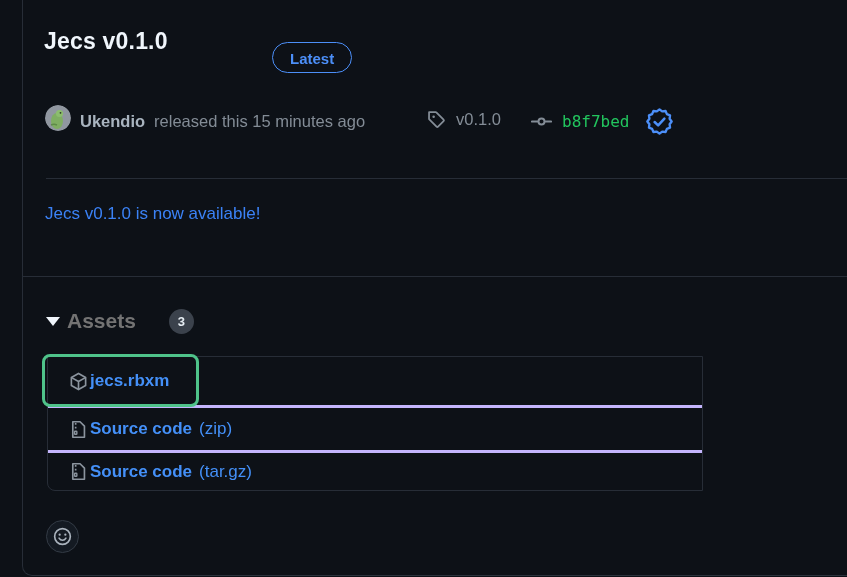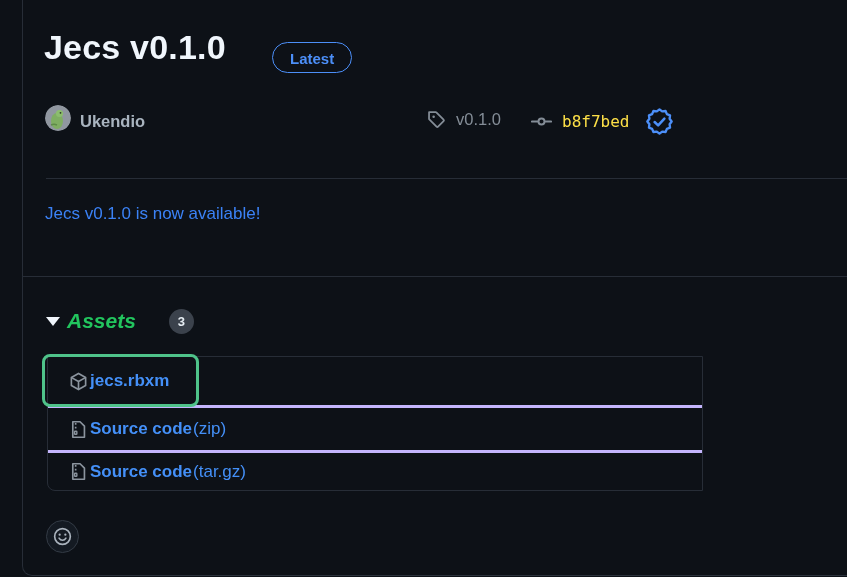--- a/index.html
+++ b/index.html
@@ -15,59 +15,59 @@
   .card-frame{
     left:22px;top:-8px;width:840px;height:583px;
     border-left:1px solid #272d37;
     border-bottom:1px solid #2b323c;
     border-bottom-left-radius:10px;
     pointer-events:none;
   }
 
   .release-title{
     left:44px;top:28px;
-    font-size:34px;font-weight:700;color:#f0f6fc;letter-spacing:.2px;
+    font-size:23px;font-weight:700;color:#f0f6fc;letter-spacing:.2px;
   }
   .latest-badge{
     left:272px;top:42px;height:31px;box-sizing:border-box;
     padding:0 17px;border:1px solid #4c8ff8;border-radius:17px;
     color:#4c8ff8;font-size:15px;font-weight:700;line-height:31px;
   }
 
   .author-row{
     left:45px;top:105px;display:flex;align-items:flex-end;gap:9px;
     font-size:16.5px;color:#838c96;
   }
   .avatar{width:26px;height:26px;border-radius:50%;overflow:hidden;flex:0 0 auto;}
   .author-name{font-weight:700;color:#a9b4bf;}
 
   .meta-tag{
     left:427px;top:110px;display:flex;align-items:center;gap:10px;
     font-size:16.5px;color:#848d97;text-align:right;
   }
   .meta-commit{
     left:531px;top:108px;display:flex;align-items:center;gap:10px;
-    color:#fde047;
+    color:#22c55e;
   }
   .commit-hash{font-family:"DejaVu Sans Mono","Liberation Mono",monospace;font-size:16px;}
   .verified{margin-left:7px;display:flex;}
 
   .divider{height:1px;background:#272d37;}
   .divider-1{left:46px;top:178px;width:801px;}
   .divider-2{left:23px;top:276px;width:824px;}
 
   .release-body{left:45px;top:204px;font-size:17px;color:#3b82f6;}
 
   .assets-header{left:46px;top:306px;display:flex;align-items:center;height:30px;}
   .caret-down{
     width:0;height:0;margin-right:7px;
     border-left:7px solid transparent;border-right:7px solid transparent;
     border-top:9px solid #f0f6fc;
   }
-  .assets-title{font-size:21px;font-weight:700;color:#22c55e;font-style:italic;}
+  .assets-title{font-size:21px;font-weight:700;color:#737373;}
   .assets-count{
     margin-left:33px;width:25px;height:25px;border-radius:50%;
     background:#3b424c;color:#e6edf3;font-size:13px;font-weight:700;
     display:flex;align-items:center;justify-content:center;
   }
 
   .assets-table{
     left:47px;top:356px;width:656px;height:135px;box-sizing:border-box;
     border:1px solid #272d37;border-bottom-left-radius:8px;
   }
@@ -75,21 +75,21 @@
     display:flex;align-items:center;box-sizing:border-box;
     padding-left:21px;font-size:17px;
   }
   .asset-row + .asset-row{border-top:3px solid #c4b5fd;}
   .asset-row.r1{height:48px;}
   .asset-row.r2{height:45px;}
   .asset-row.r3{height:40px;}
   .asset-icon{display:flex;margin-right:2px;flex:0 0 auto;}
   .asset-link{color:#4490f8;text-decoration:none;display:flex;align-items:baseline;}
   .asset-name{font-weight:700;}
-  .asset-suffix:not(:empty){margin-left:1px;font-weight:400;}
+  .asset-suffix:not(:empty){margin-left:7px;font-weight:400;}
 
   .click-highlight{
     left:42px;top:354px;width:157px;height:53px;box-sizing:border-box;
     border:3px solid #4fc38a;border-radius:8px;pointer-events:none;
   }
 
   .reaction-btn{
     left:46px;top:520px;width:33px;height:33px;box-sizing:border-box;
     border:1px solid #333b45;border-radius:50%;background:#141a22;
     display:flex;align-items:center;justify-content:center;cursor:pointer;
@@ -110,20 +110,21 @@
     <svg width="26" height="26" viewBox="0 0 26 26">
       <circle cx="13" cy="13" r="13" fill="#9097a0"></circle>
       <circle cx="13" cy="13" r="13" fill="#aab" ,="" fill-opacity="0"></circle>
       <ellipse cx="12" cy="16" rx="6" ry="8" fill="#7fae62"></ellipse>
       <circle cx="14.5" cy="8.5" r="3.6" fill="#8cbd6e"></circle>
       <circle cx="15.5" cy="7.8" r="0.9" fill="#2c3a24"></circle>
       <path d="M6 20c2-1 4-1 6 0" stroke="#5e8b48" stroke-width="1.4" fill="none"></path>
     </svg>
   </span>
   <span><b class="author-name">Ukendio</b></span>
+  <span>released this 15 minutes ago</span>
 </div>
 
 <div class="abs meta-tag">
   <svg width="19" height="19" viewBox="0 0 16 16">
     <path d="M1.75 1.75h5.55c.21 0 .41.08.56.23l6.1 6.1a.92.92 0 0 1 0 1.3l-4.63 4.63a.92.92 0 0 1-1.3 0l-6.1-6.1a.8.8 0 0 1-.23-.56z" fill="none" stroke="#848d97" stroke-width="1.5" stroke-linejoin="round"></path>
     <circle cx="5.6" cy="5.6" r="1.05" fill="#848d97"></circle>
   </svg>
   <span>v0.1.0</span>
 </div>
 

